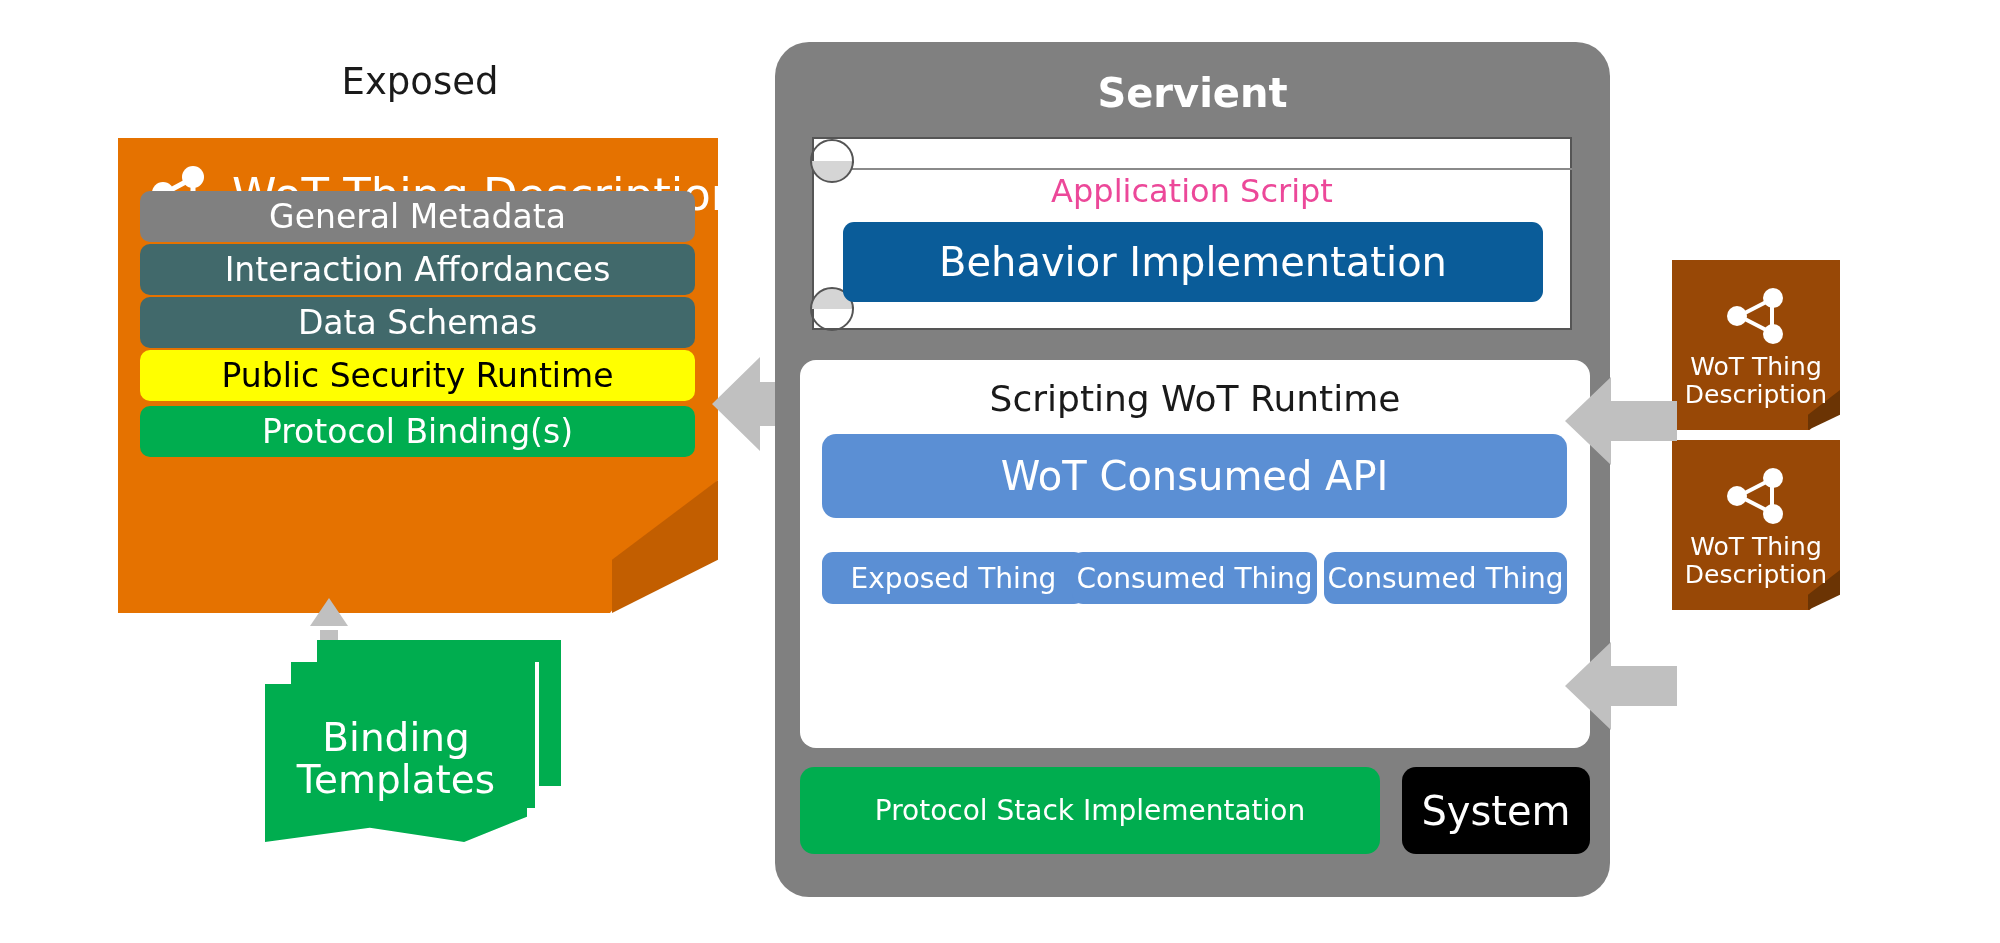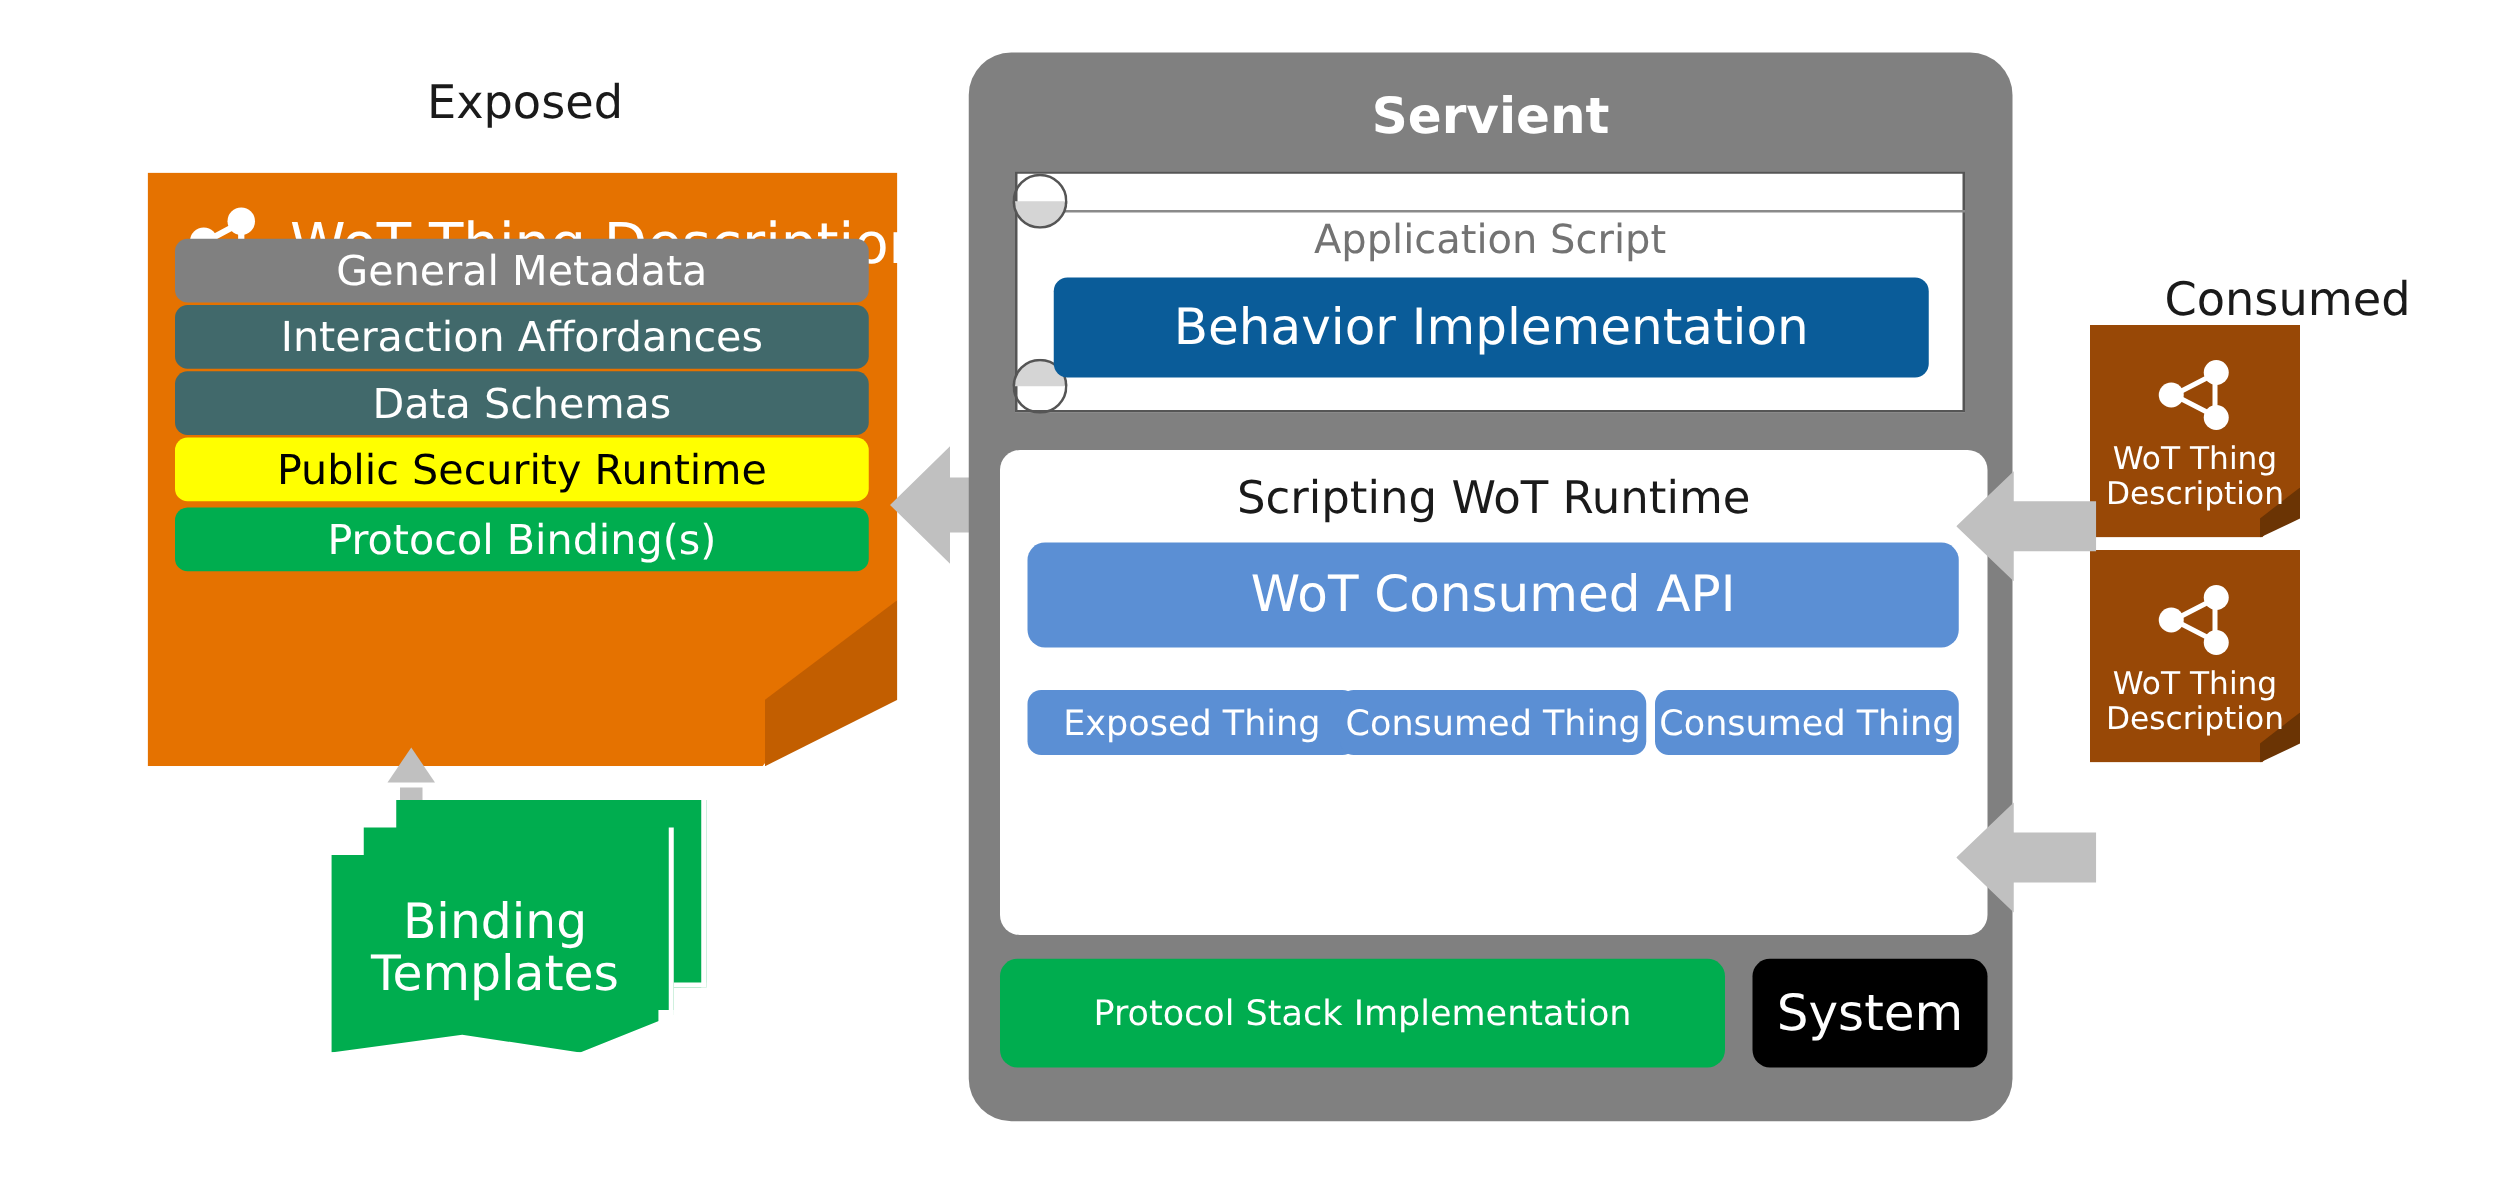--- a/index.html
+++ b/index.html
@@ -187,21 +187,21 @@
     border: 2px solid #555555;
     border-radius: 50%;
     background: transparent;
     box-sizing: border-box;
     clip-path: polygon(0 45%, 100% 45%, 100% 100%, 0 100%);
   }
   #appscript-label {
     left: 812px; top: 172px; width: 760px;
     text-align: center;
     font-size: 32px;
-    color: #737373;
+    color: #ec4899;
   }
   #behavior-impl {
     left: 843px; top: 222px;
     width: 700px; height: 80px;
     background: #0a5c99;
     border-radius: 11px;
     color: #ffffff;
     font-size: 40px;
   }
 
@@ -379,21 +379,20 @@
   <div class="abs center-text" id="scripting-api">WoT Consumed API</div>
 
   <div class="thing-chip center-text" id="thing-chip-0">Exposed Thing</div>
   <div class="thing-chip center-text" id="thing-chip-1">Consumed Thing</div>
   <div class="thing-chip center-text" id="thing-chip-2">Consumed Thing</div>
 
 
   <div class="abs center-text" id="protocol-stack">Protocol Stack Implementation</div>
   <div class="abs center-text" id="system-box">System</div>
 
-  <div class="abs caption" id="consumed-caption">Consumed</div>
 
   <div class="ctd-card" id="ctd-card-0"></div>
   <div class="ctd-fold" id="ctd-fold-0"></div>
   <div class="ctd-icon" id="ctd-icon-0">
     <svg width="168" height="72" viewBox="0 0 168 72" aria-hidden="true">
       <g transform="translate(54,4)">
         <path d="M13 32 L46 15 M46 15 L46 49 M46 49 L13 32" stroke="#ffffff" stroke-width="4" fill="none"></path>
         <circle cx="11" cy="32" r="10" fill="#ffffff"></circle>
         <circle cx="47" cy="14" r="10" fill="#ffffff"></circle>
         <circle cx="47" cy="50" r="10" fill="#ffffff"></circle>

